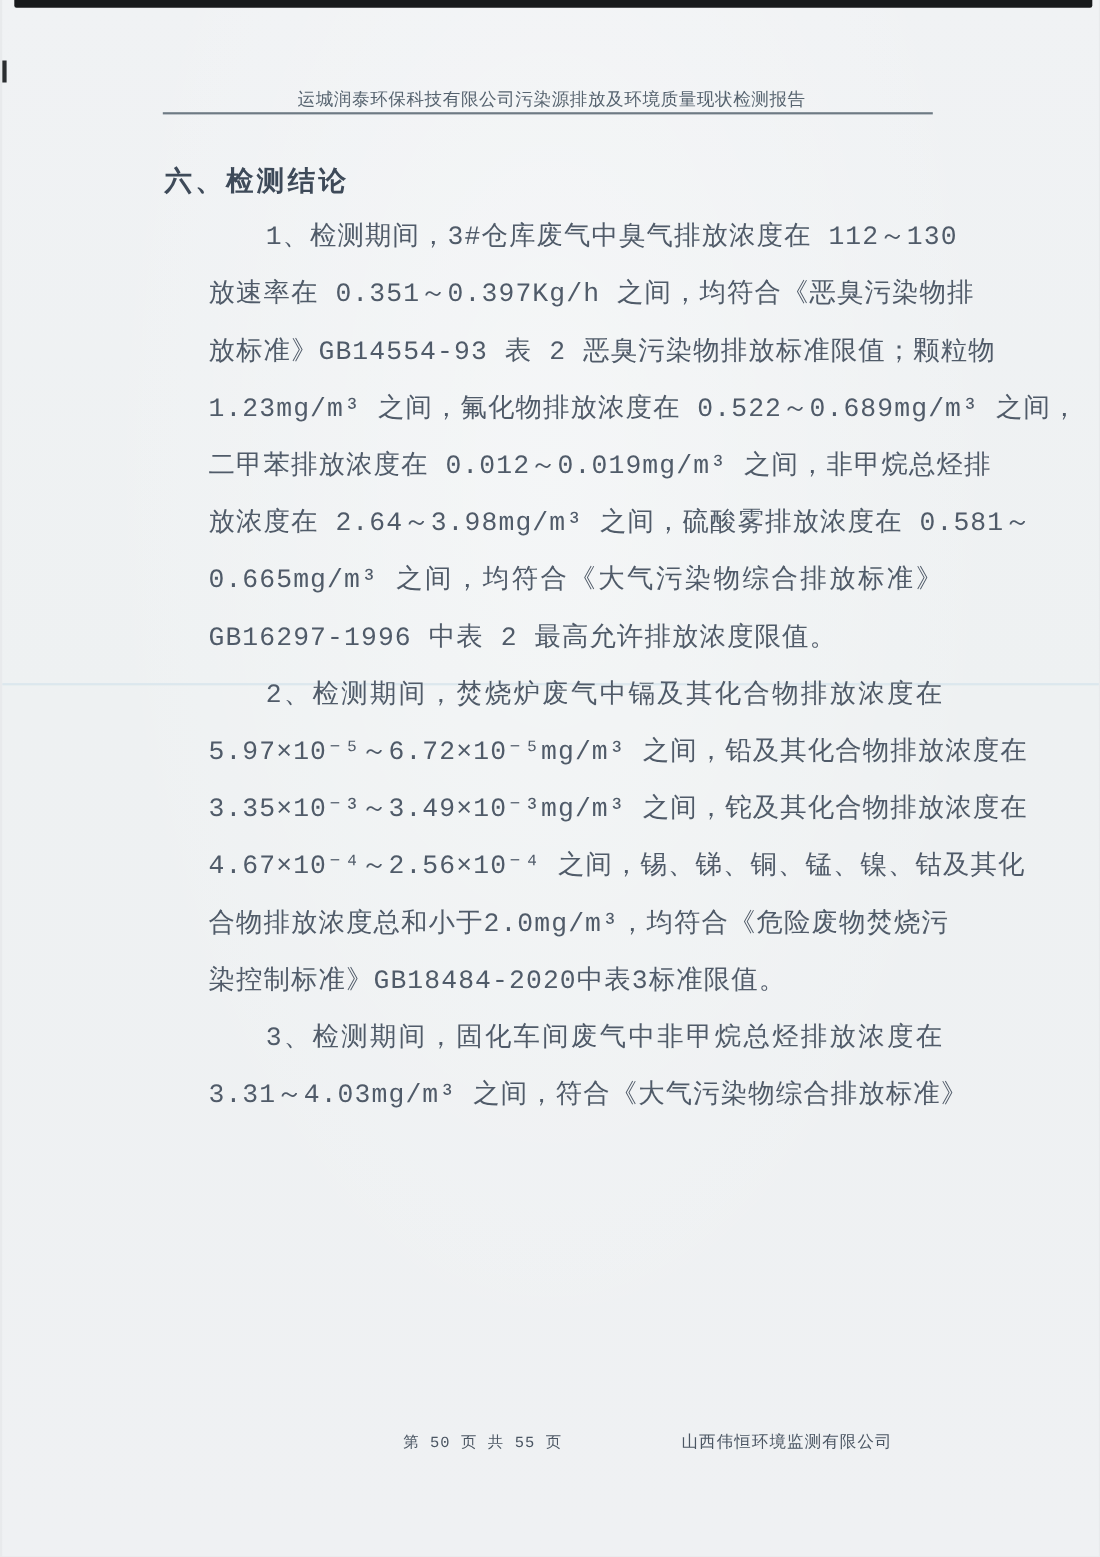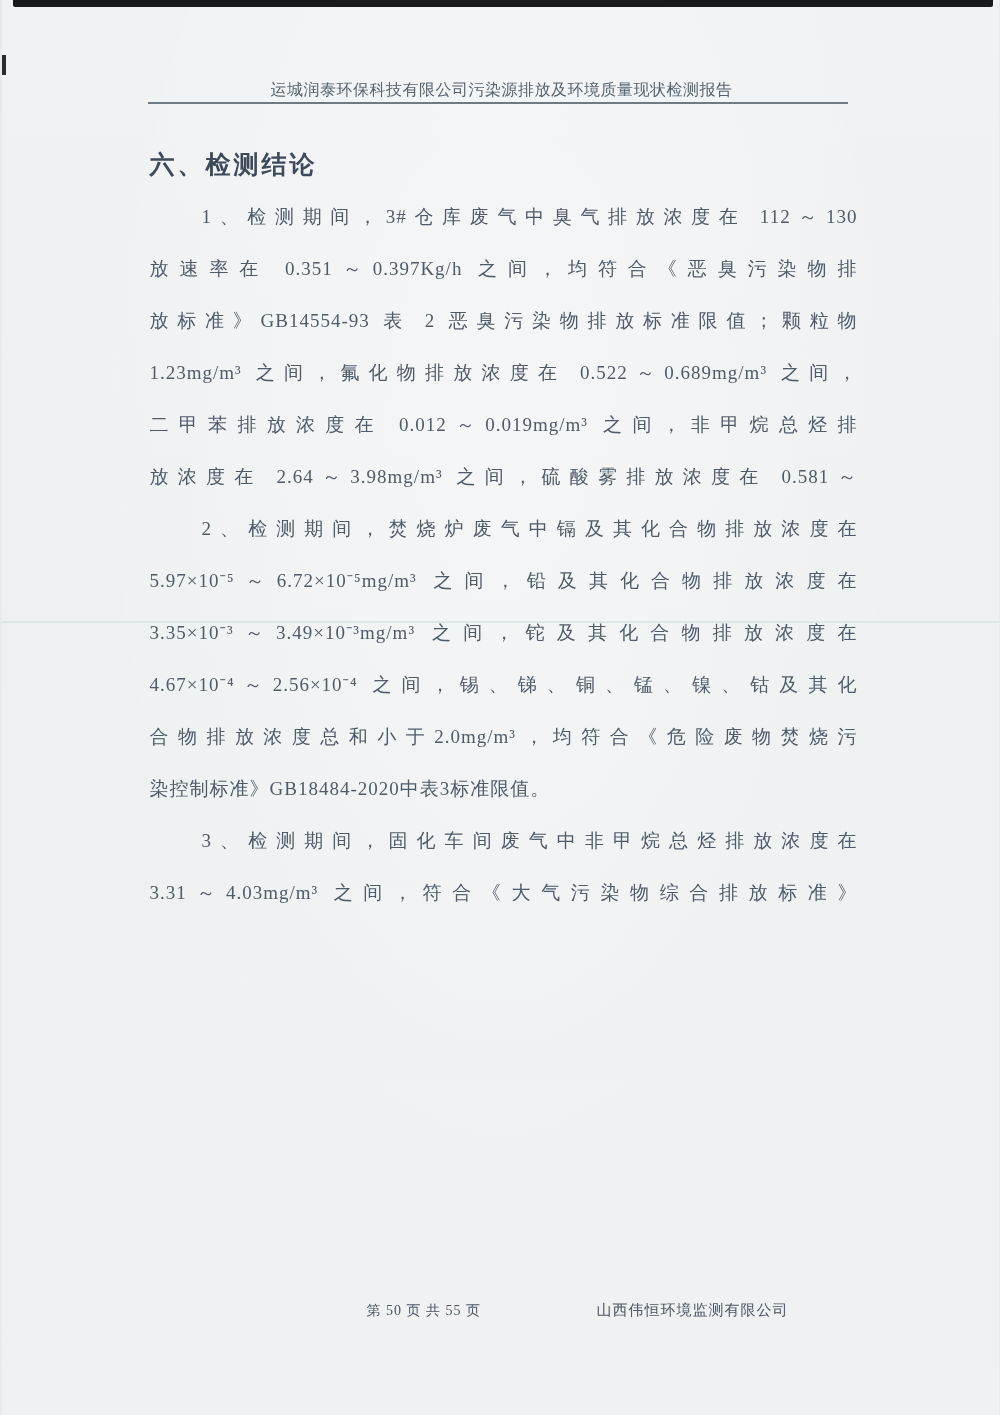--- a/index.html
+++ b/index.html
@@ -9,21 +9,21 @@
   }
   .page {
     position: relative;
     width: 997px;
     height: 1415px;
     margin: 0 auto;
     background:
       radial-gradient(ellipse at 50% 30%, rgba(255,255,255,0.35), rgba(255,255,255,0) 60%),
       linear-gradient(180deg, #f0f2f4 0%, #eef1f2 45%, #eff1f3 100%);
     overflow: hidden;
-    font-family: Liberation Serif, serif;
+    font-family: Liberation Mono, monospace;
     color: #4d5866;
   }
   
   .scan-bar-top {
     position: absolute;
     left: 11px;
     top: 0;
     width: 980px;
     height: 7px;
     background: #181a1c;
@@ -77,45 +77,46 @@
     color: #3e4a59;
   }
   
   .body {
     position: absolute;
     top: 191px;
     left: 148px;
     width: 708px;
   }
   .line {
-    font-size: 19px;
+    font-size: 24px;
     line-height: 52px;
     height: 52px;
     letter-spacing: 1px;
     color: #505b69;
     text-align: justify;
     text-align-last: justify;
     white-space: nowrap;
     overflow: visible;
+    margin-left: 40px;
   }
   .line.first { text-indent: 52px; }
   .line.end   { text-align-last: left; }
   
   .footer-pageinfo {
     position: absolute;
     top: 1302px;
     left: 365px;
     font-size: 14px;
     letter-spacing: 1px;
     color: #4b5663;
   }
   .footer-company {
     position: absolute;
     top: 1301px;
-    left: 595px;
+    left: 618px;
     font-size: 15px;
     letter-spacing: 1px;
     color: #4b5663;
   }
 </style>
 </head>
 <body>
 
 <div class="page">
 
@@ -129,20 +130,22 @@
   <h2 class="section-heading">六、检测结论</h2>
 
   <div class="body">
     <div class="para">
       <div class="line first">1、检测期间，3#仓库废气中臭气排放浓度在 112～130</div>
       <div class="line">放速率在 0.351～0.397Kg/h 之间，均符合《恶臭污染物排</div>
       <div class="line">放标准》GB14554-93 表 2 恶臭污染物排放标准限值；颗粒物</div>
       <div class="line">1.23mg/m³ 之间，氟化物排放浓度在 0.522～0.689mg/m³ 之间，</div>
       <div class="line">二甲苯排放浓度在 0.012～0.019mg/m³ 之间，非甲烷总烃排</div>
       <div class="line">放浓度在 2.64～3.98mg/m³ 之间，硫酸雾排放浓度在 0.581～</div>
+      <div class="line">0.665mg/m³ 之间，均符合《大气污染物综合排放标准》</div>
+      <div class="line end">GB16297-1996 中表 2 最高允许排放浓度限值。</div>
     </div>
     <div class="para">
       <div class="line first">2、检测期间，焚烧炉废气中镉及其化合物排放浓度在</div>
       <div class="line">5.97×10⁻⁵～6.72×10⁻⁵mg/m³ 之间，铅及其化合物排放浓度在</div>
       <div class="line">3.35×10⁻³～3.49×10⁻³mg/m³ 之间，铊及其化合物排放浓度在</div>
       <div class="line">4.67×10⁻⁴～2.56×10⁻⁴ 之间，锡、锑、铜、锰、镍、钴及其化</div>
       <div class="line">合物排放浓度总和小于2.0mg/m³，均符合《危险废物焚烧污</div>
       <div class="line end">染控制标准》GB18484-2020中表3标准限值。</div>
     </div>
     <div class="para">

